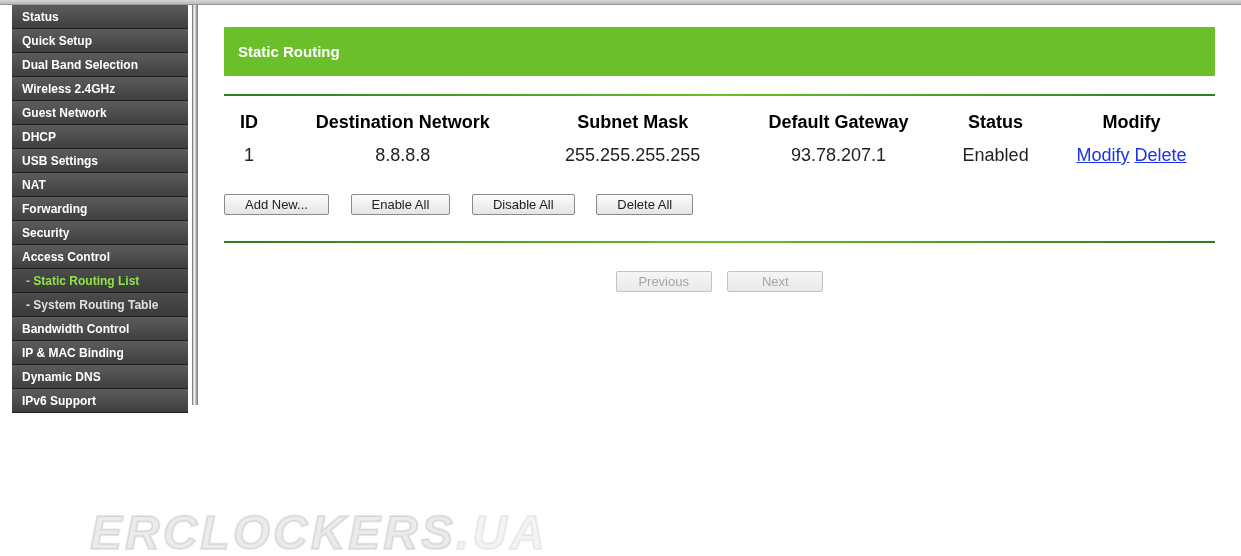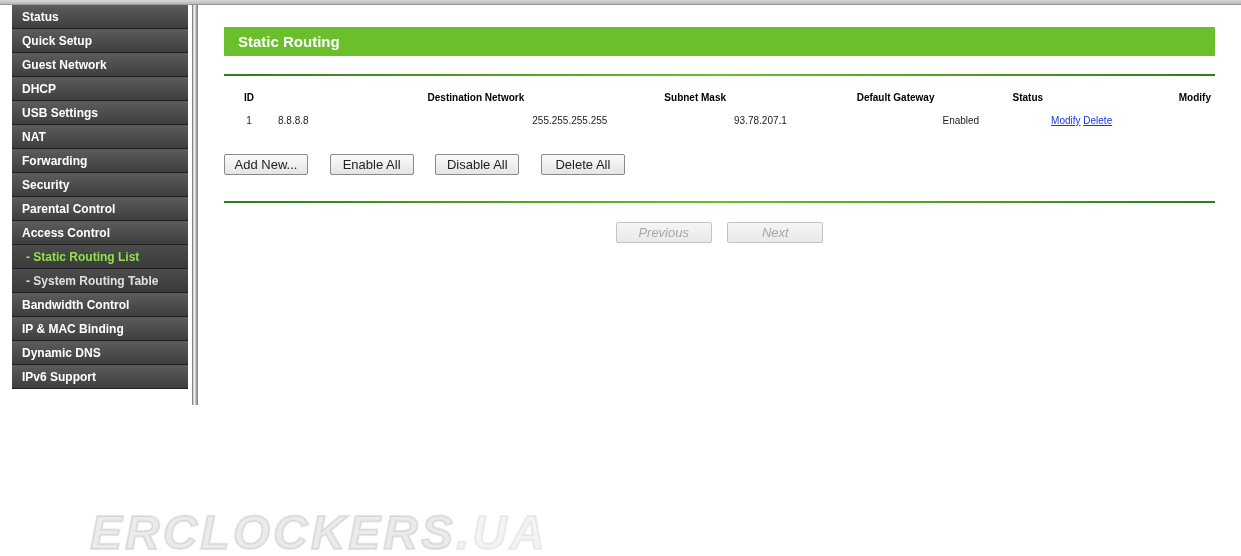--- a/index.html
+++ b/index.html
@@ -75,65 +75,64 @@
     flex: 1;
     height: 100%;
     padding: 22px 26px 0 26px;
     overflow: hidden;
   }
   .page-title {
     background: #6bbf2a;
     color: #fff;
     font-weight: bold;
     font-size: 15px;
-    padding: 6px 14px;
+    padding: 16px 14px;
     border-radius: 1px;
   }
   .green-hr {
     height: 2px;
     background: linear-gradient(to right,#2b7d1f,#6bbf2a,#2b7d1f);
     margin: 18px 0 10px 0;
   }
   table.routes {
     width: 100%;
     border-collapse: collapse;
-    font-size: 10px;
+    font-size: 18px;
   }
   table.routes th {
-    text-align: right;
+    text-align: center;
     font-weight: bold;
     color: #000;
     padding: 6px 4px 10px 4px;
   }
   table.routes td {
-    text-align: left;
+    text-align: center;
     color: #222;
     padding: 2px 4px 6px 4px;
   }
   .id-col { width: 50px; text-align: center !important; }
   .modify-links a {
     color: #1a33e6;
     text-decoration: underline;
     cursor: pointer;
   }
   .btn-row { margin-top: 22px; }
   .btn {
     display: inline-block;
     min-width: 84px;
-    padding: 2px 0;
+    padding: 2px 20px;
     margin-right: 18px;
     font-size: 13px;
     color: #222;
     background: linear-gradient(#fbfbfb,#e4e4e4);
     border: 1px solid #8a8a8a;
     border-radius: 2px;
-    text-align: center;
-    cursor: pointer;
-  }
-  .pager { text-align: center; margin-top: 19px; font-style: italic; }
+    cursor: pointer;
+  }
+  .pager { text-align: center; margin-top: 28px; }
   .pager .btn { margin: 0 6px; min-width: 96px; }
   .pager .btn.disabled {
     color: #a7a7a7;
     background: linear-gradient(#f5f5f5,#e9e9e9);
     border-color: #c3c3c3;
     cursor: default;
   }
   .watermark {
     position: absolute;
     left: 90px;
@@ -152,27 +151,28 @@
 </style>
 </head>
 <body>
 
 <div class="topbar"></div>
 <div class="split">
   <div class="sidebar-wrap">
     <div class="sidebar" id="sidebar">
         <div class="side-item">Status</div>
         <div class="side-item">Quick Setup</div>
+        <div class="side-item">Dual Band Selection</div>
+        <div class="side-item">Wireless 2.4GHz</div>
         <div class="side-item">Guest Network</div>
         <div class="side-item">DHCP</div>
         <div class="side-item">USB Settings</div>
         <div class="side-item">NAT</div>
         <div class="side-item">Forwarding</div>
         <div class="side-item">Security</div>
-        <div class="side-item">Parental Control</div>
         <div class="side-item">Access Control</div>
         <div class="side-sub current">- Static Routing List</div>
         <div class="side-sub">- System Routing Table</div>
         <div class="side-item">Bandwidth Control</div>
         <div class="side-item">IP &amp; MAC Binding</div>
         <div class="side-item">Dynamic DNS</div>
         <div class="side-item">IPv6 Support</div>
       </div>
   </div>
   <div class="divider"></div>

